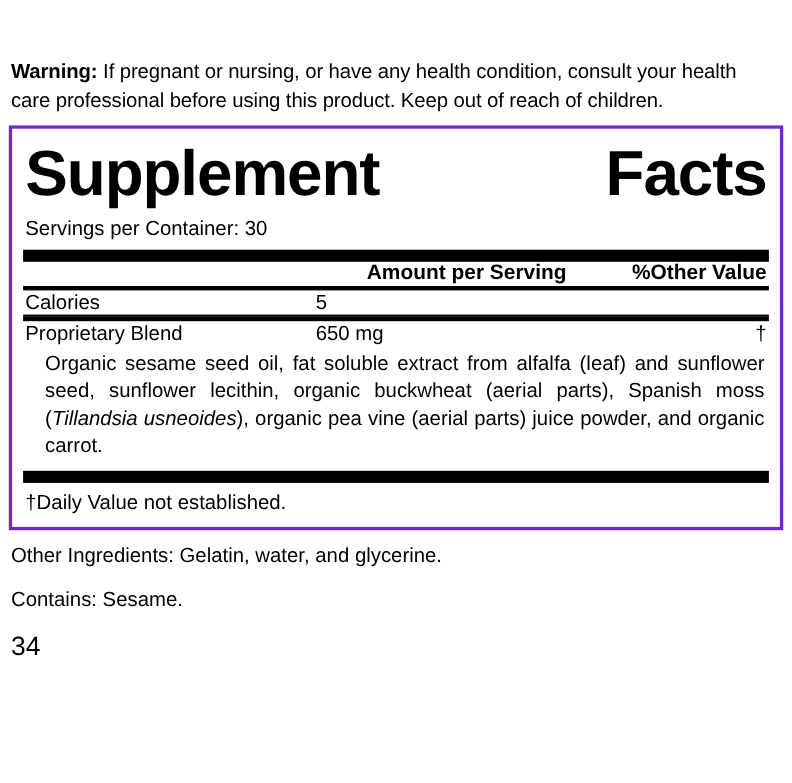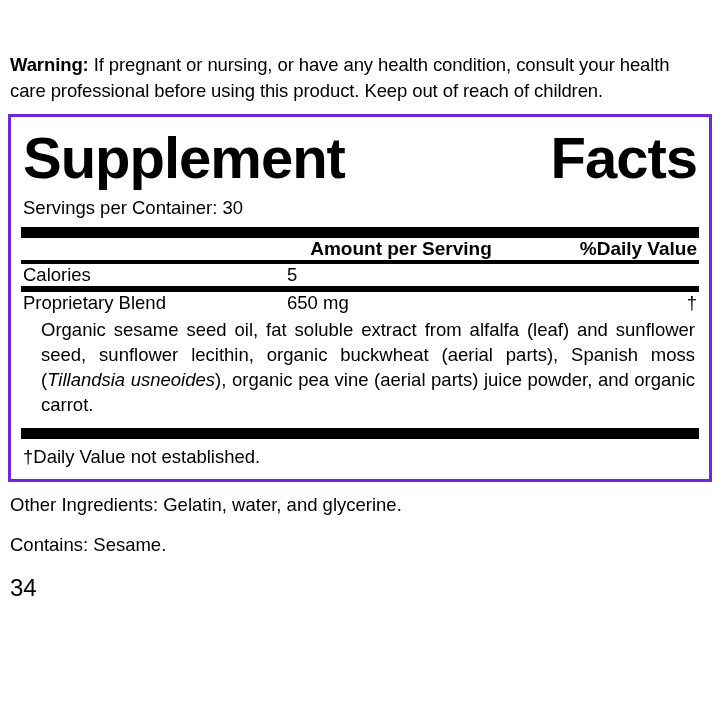--- a/index.html
+++ b/index.html
@@ -82,21 +82,21 @@
   }
   .hdr-row th {
     font-weight: bold;
     font-size: 19px;
     padding: 5px 0 6px 0;
   }
   .col-name { width: 264px; text-align: left; padding-left: 2px !important; }
   .col-amt  { width: 228px; text-align: left; }
   .col-dv   { text-align: right; padding-right: 2px !important; }
 
-  .hdr-row th.col-amt { text-align: center; }
+  .hdr-row th.col-amt { text-align: right; }
   .hdr-row th.col-dv { text-align: right; }
 
   .data-row td {
     padding: 5px 0 5px 0;
   }
   .data-row td.col-name { padding-left: 2px !important; }
   .data-row td.col-dv { padding-right: 2px !important; }
 
   .blend-desc {
     font-size: 18.5px;
@@ -143,21 +143,21 @@
 
     <div class="serving-line">Servings per Container: 30</div>
 
     <div class="rule-thick"></div>
 
     <table class="sf">
       <tbody>
           <tr class="hdr-row">
         <th class="col-name"></th>
         <th class="col-amt">Amount per Serving</th>
-        <th class="col-dv">%Daily Value</th>
+        <th class="col-dv">%Other Value</th>
       </tr>
     </tbody>
       </table>
 
     <div class="rule-medium"></div>
 
     <table class="sf">
       <tbody>
           <tr class="data-row">
         <td class="col-name">Calories</td>

